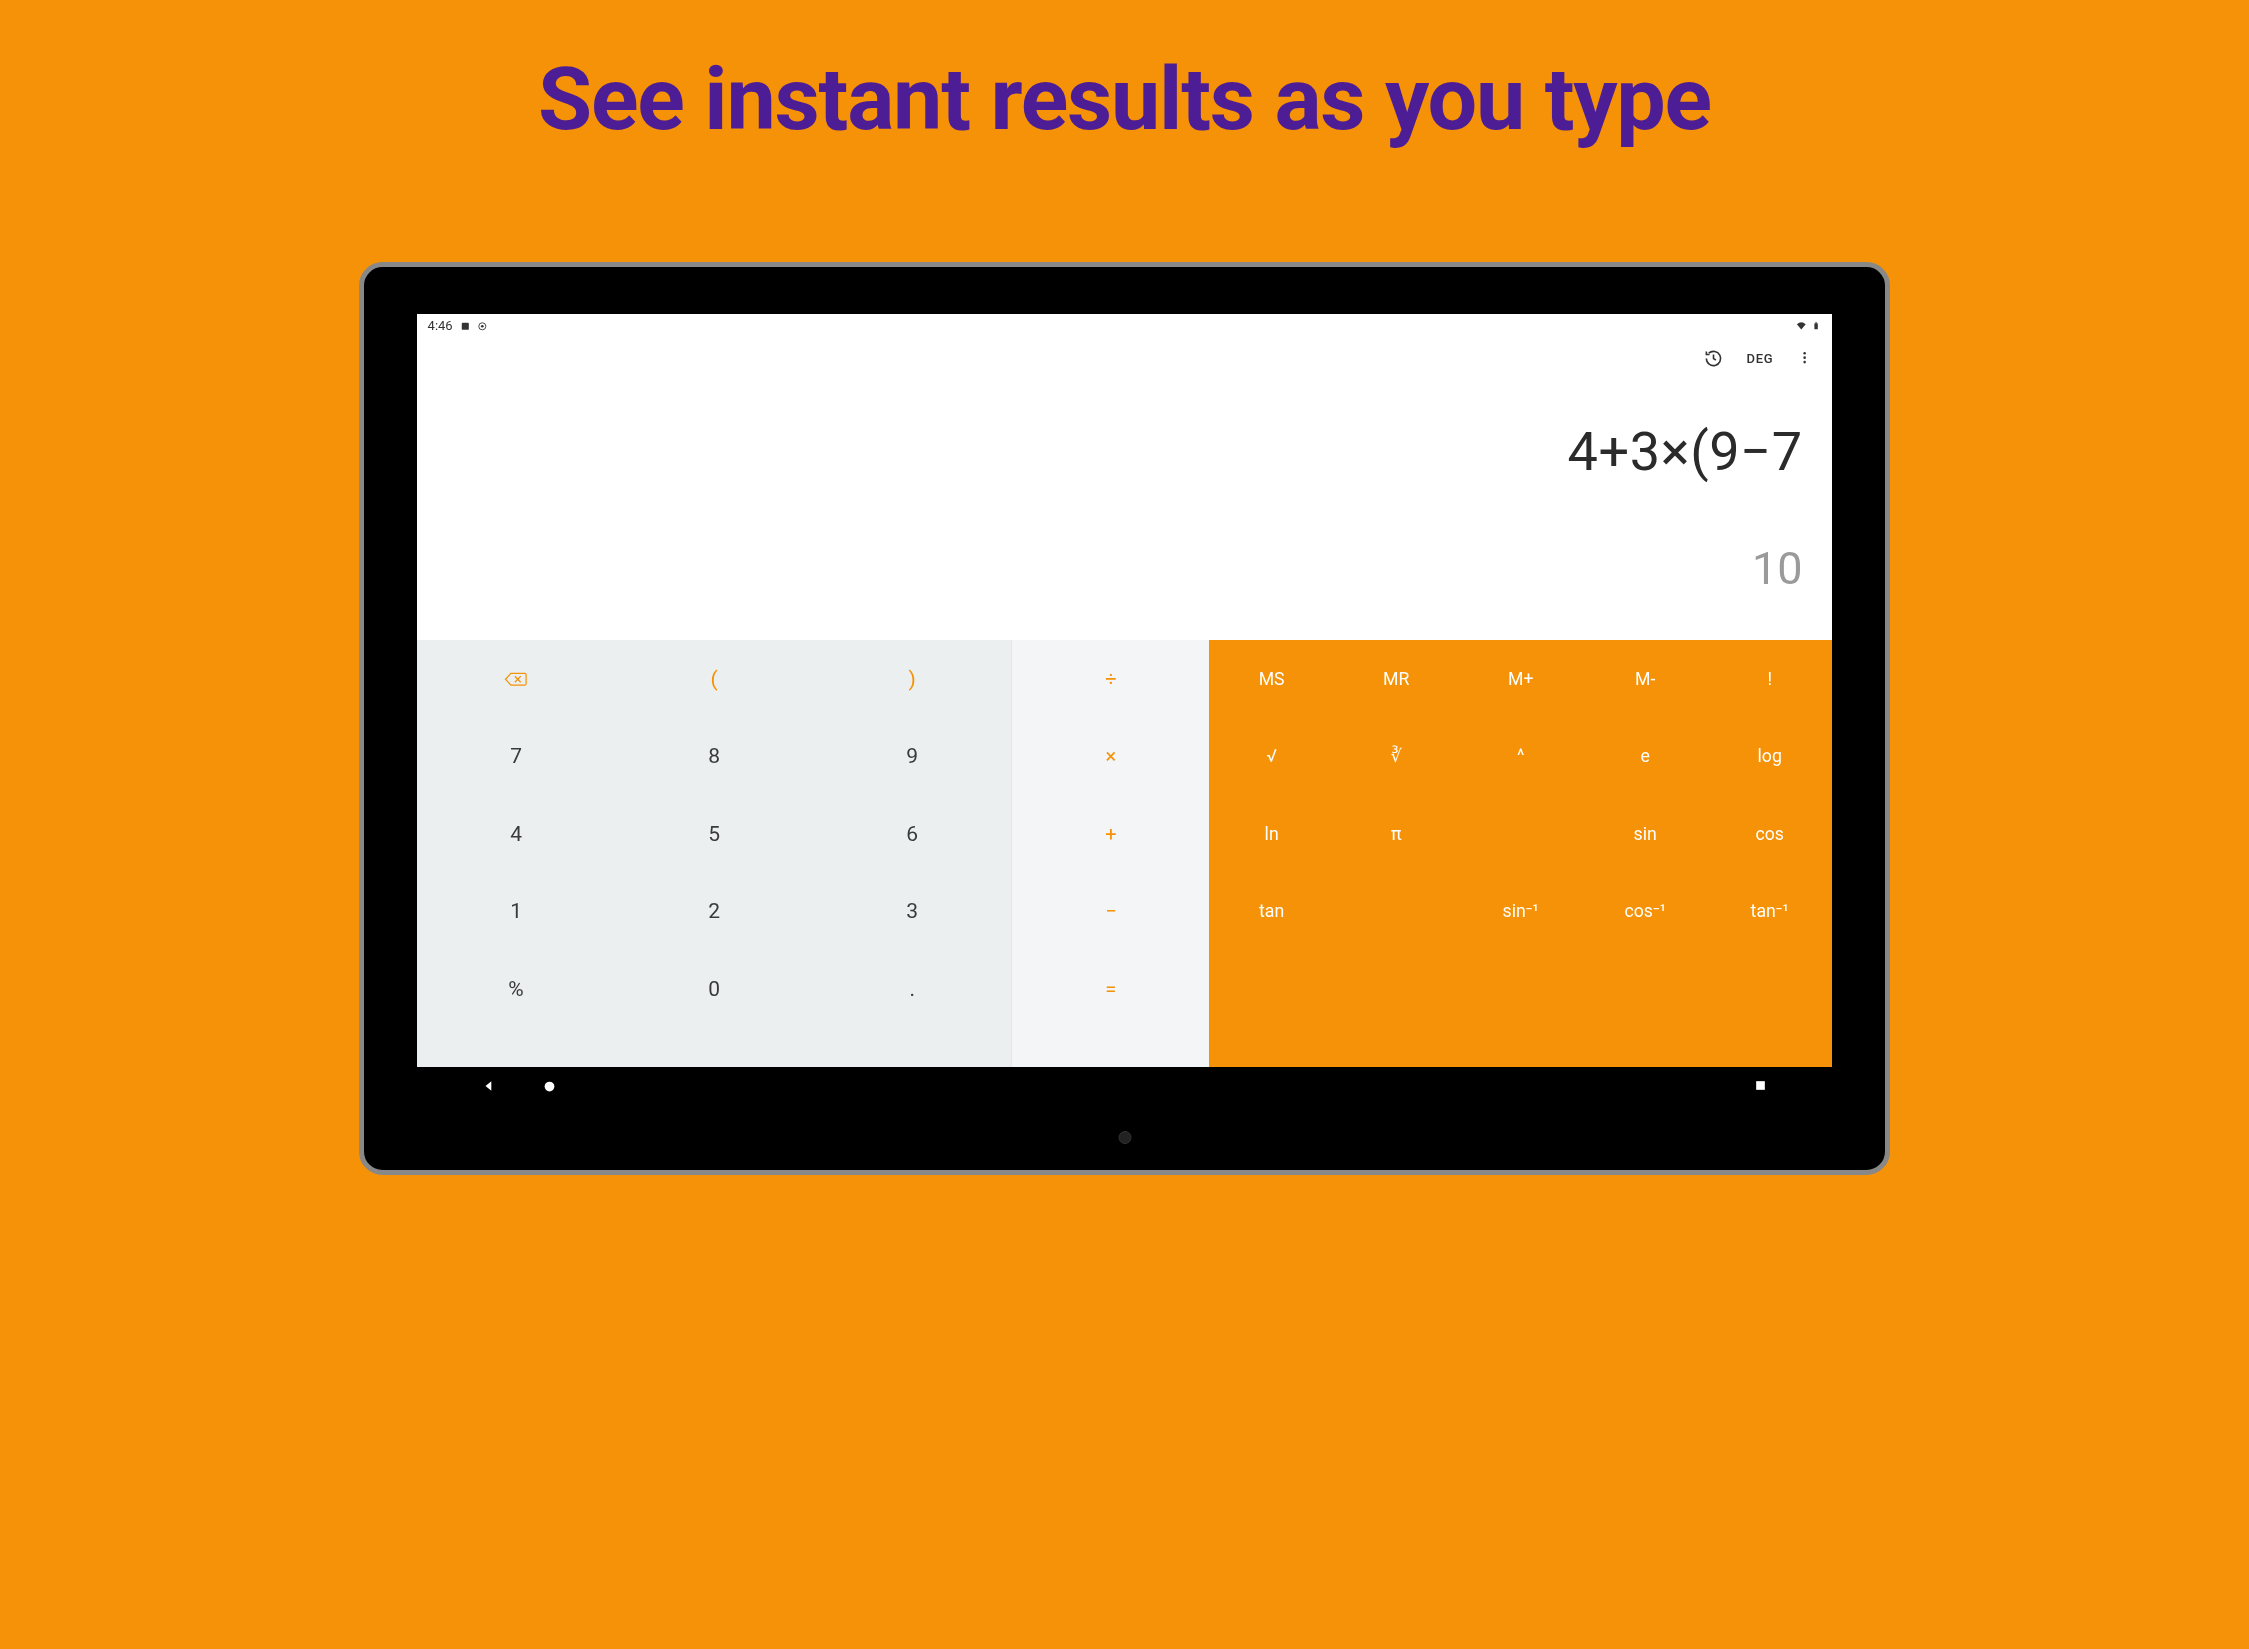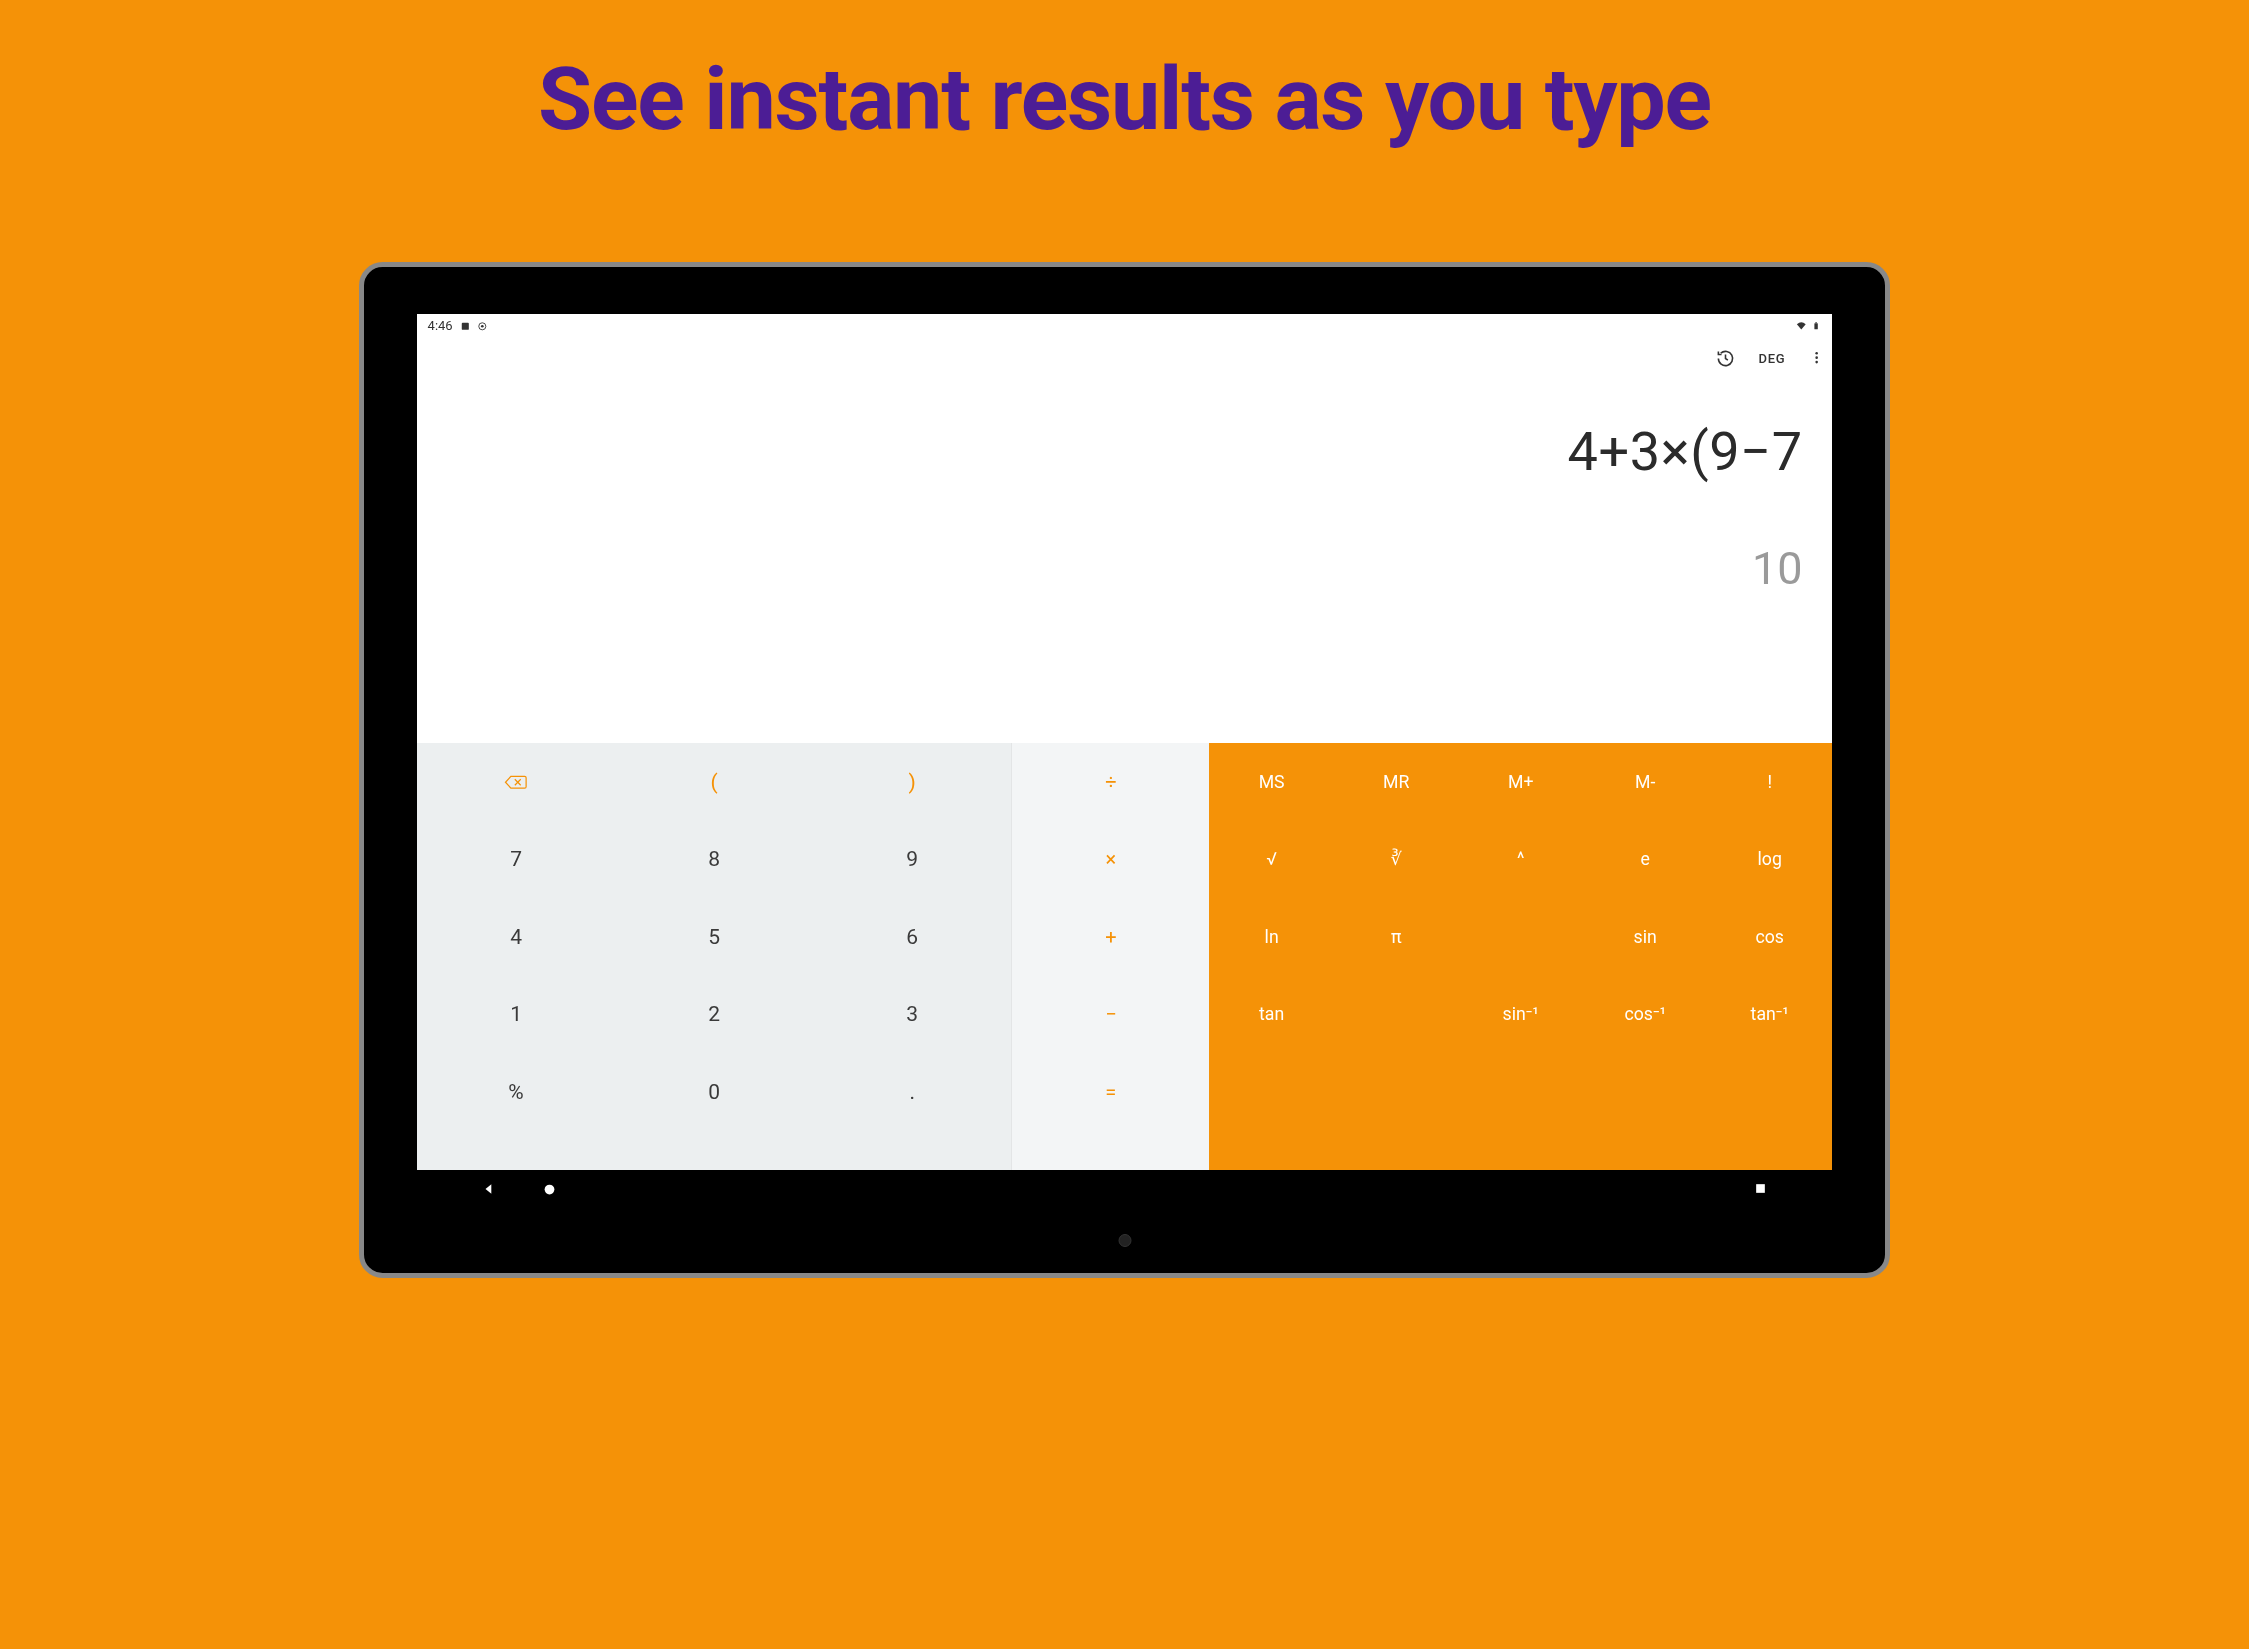--- a/index.html
+++ b/index.html
@@ -16,21 +16,21 @@
     color: #4c1d95;
     font-size: 88px;
     font-weight: 700;
     text-align: center;
     margin-top: 47px;
     letter-spacing: -1.2px;
   }
   .tablet-frame {
     margin-top: 112px;
     width: 1531px;
-    height: 1016px;
+    height: 913px;
     background: #000;
     border: 5.9px solid #888;
     border-radius: 23.6px;
     position: relative;
     display: flex;
     align-items: center;
     justify-content: center;
     flex-direction: column;
     padding: 47px 53px 65px 53px;
   }
@@ -66,21 +66,21 @@
   .status-right { display: flex; align-items: center; gap: 4.7px; }
   .status-icon-box {
     width: 10.6px; height: 10.6px;
     display: inline-flex; align-items: center; justify-content: center;
   }
   .app-toolbar {
     height: 41px;
     display: flex;
     justify-content: flex-end;
     gap: 23.6px;
-    padding-right: 8px;
+    padding-right: 20px;
     color: #333;
     font-size: 14px;
   }
   .toolbar-btn { display: inline-flex; align-items: center; justify-content: center; cursor: pointer; }
   .display-area {
     flex: 1;
     display: flex;
     flex-direction: column;
     align-items: flex-end;
     justify-content: flex-start;

